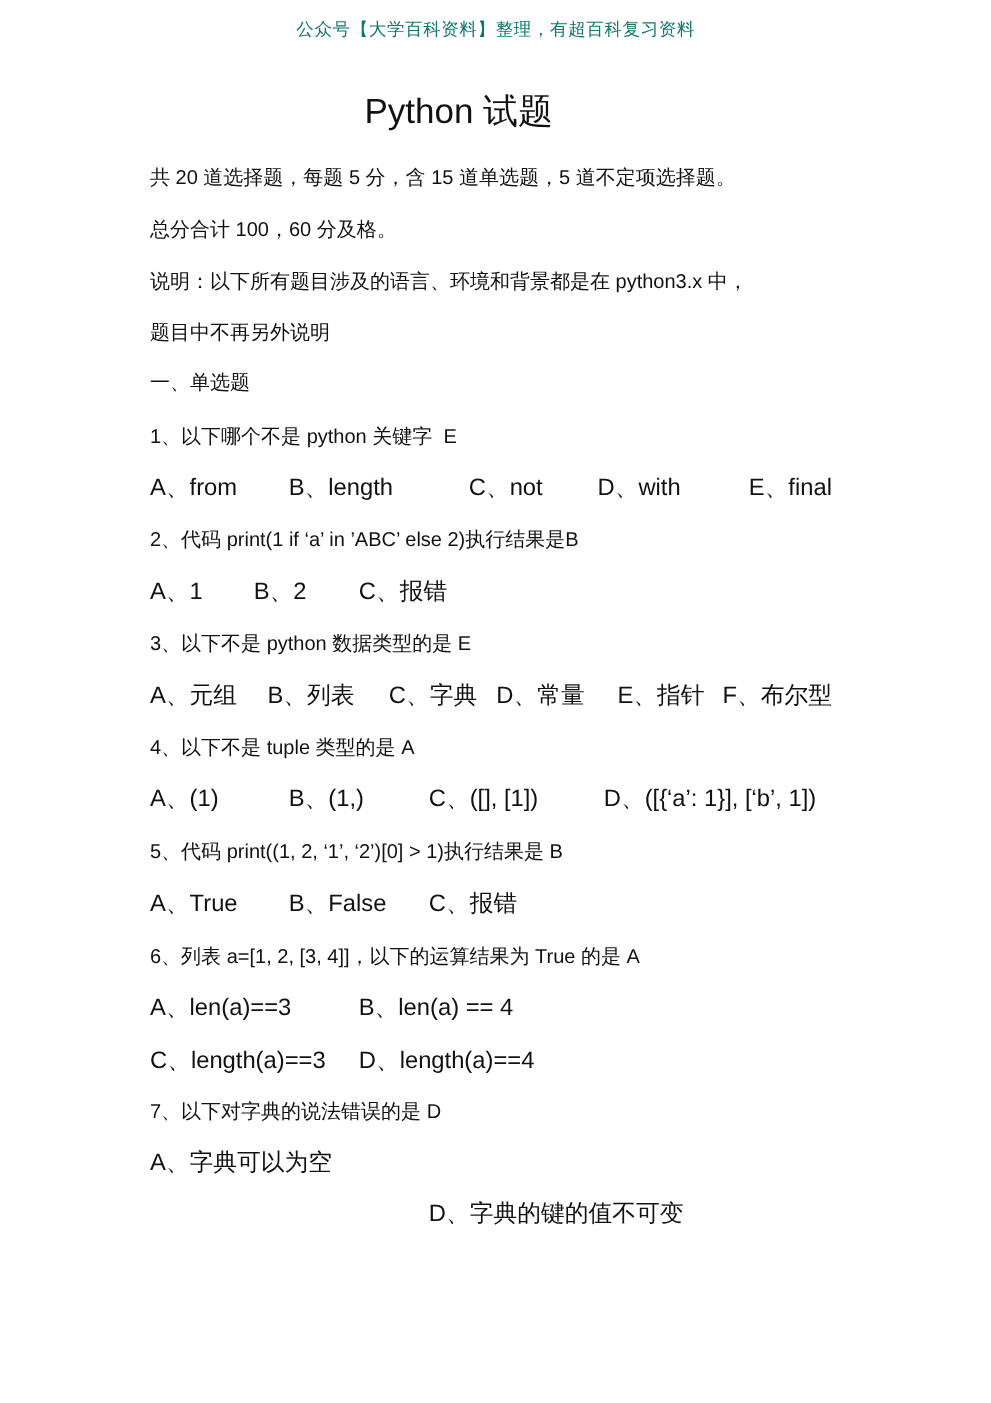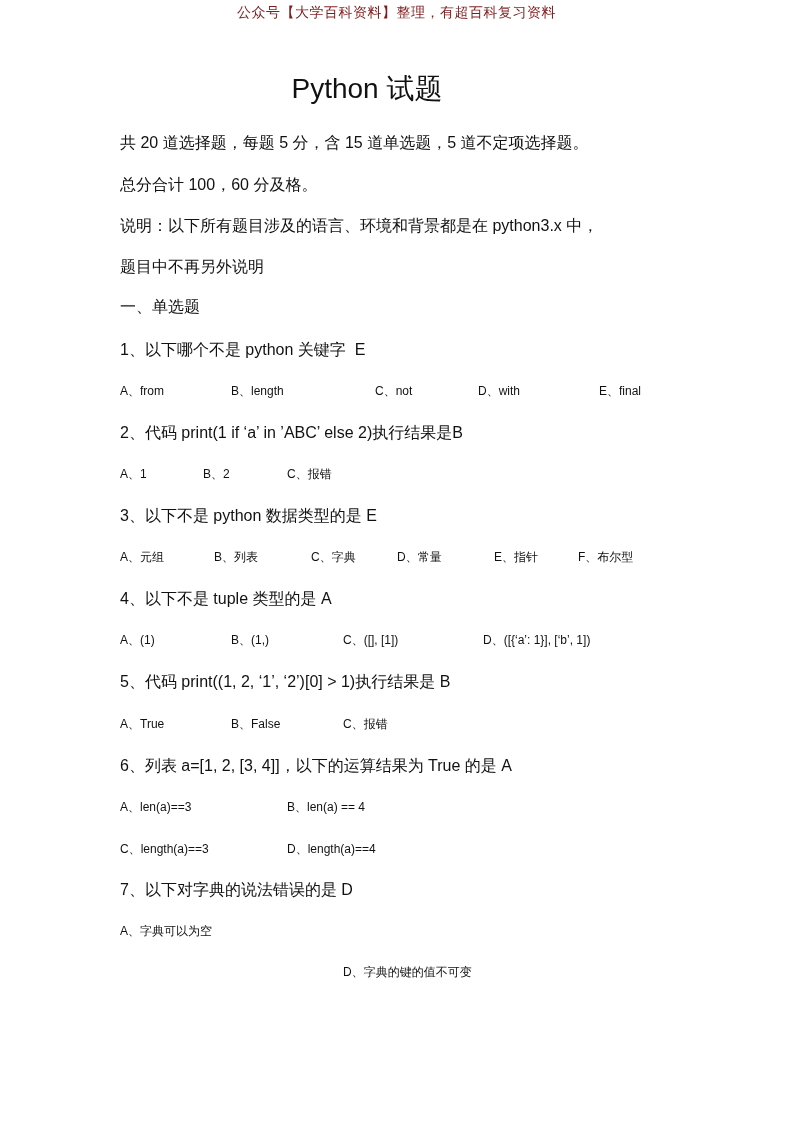--- a/index.html
+++ b/index.html
@@ -2,33 +2,33 @@
 <html><head>
 <meta charset="utf-8">
 <style>
   html, body { margin: 0; padding: 0; background: #ffffff; }
   body {
     width: 793px; height: 1122px; position: relative; overflow: hidden;
     font-family: "Liberation Sans", "DejaVu Sans", sans-serif;
     color: #111111;
   }
   .header {
-    position: absolute; left: 0; top: 4px; width: 793px; text-align: center;
+    position: absolute; left: 0; top: 15px; width: 793px; text-align: center;
     font-family: "DejaVu Serif", "Liberation Serif", serif;
-    font-size: 14px; color: #7f1d1d; letter-spacing: 0.5px;
+    font-size: 14px; color: #0f766e; letter-spacing: 0.5px;
   }
   .title {
     position: absolute; left: 0; top: 70px; width: 734px; text-align: center;
     font-size: 28px; color: #111111;
   }
   .line {
     position: absolute; left: 120px; font-size: 16px; white-space: pre;
     line-height: 24px;
   }
-  .opts { position: absolute; left: 120px; font-size: 12px; line-height: 24px; height: 24px; width: 580px; text-decoration: underline; }
+  .opts { position: absolute; left: 120px; font-size: 19px; line-height: 24px; height: 24px; width: 580px; text-decoration: underline; }
   .opt { position: absolute; top: 0; white-space: pre; }
 </style>
 </head>
 <body>
 
 <div class="header">公众号【大学百科资料】整理，有超百科复习资料</div>
 <div class="title">Python 试题</div>
 
 <div class="line" style="top:131px">共 20 道选择题，每题 5 分，含 15 道单选题，5 道不定项选择题。</div>
 <div class="line" style="top:173px">总分合计 100，60 分及格。</div>

